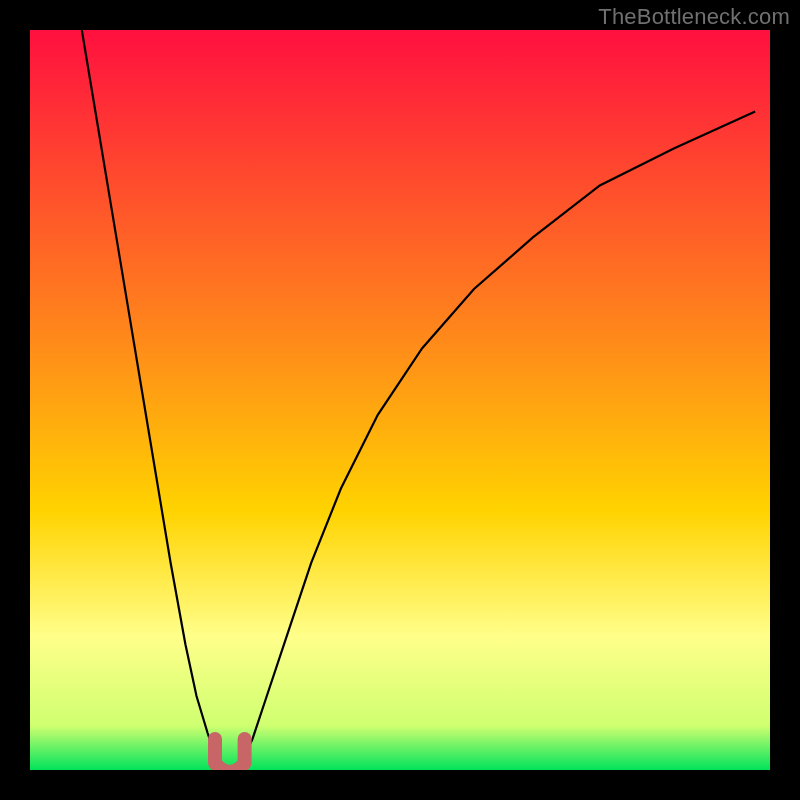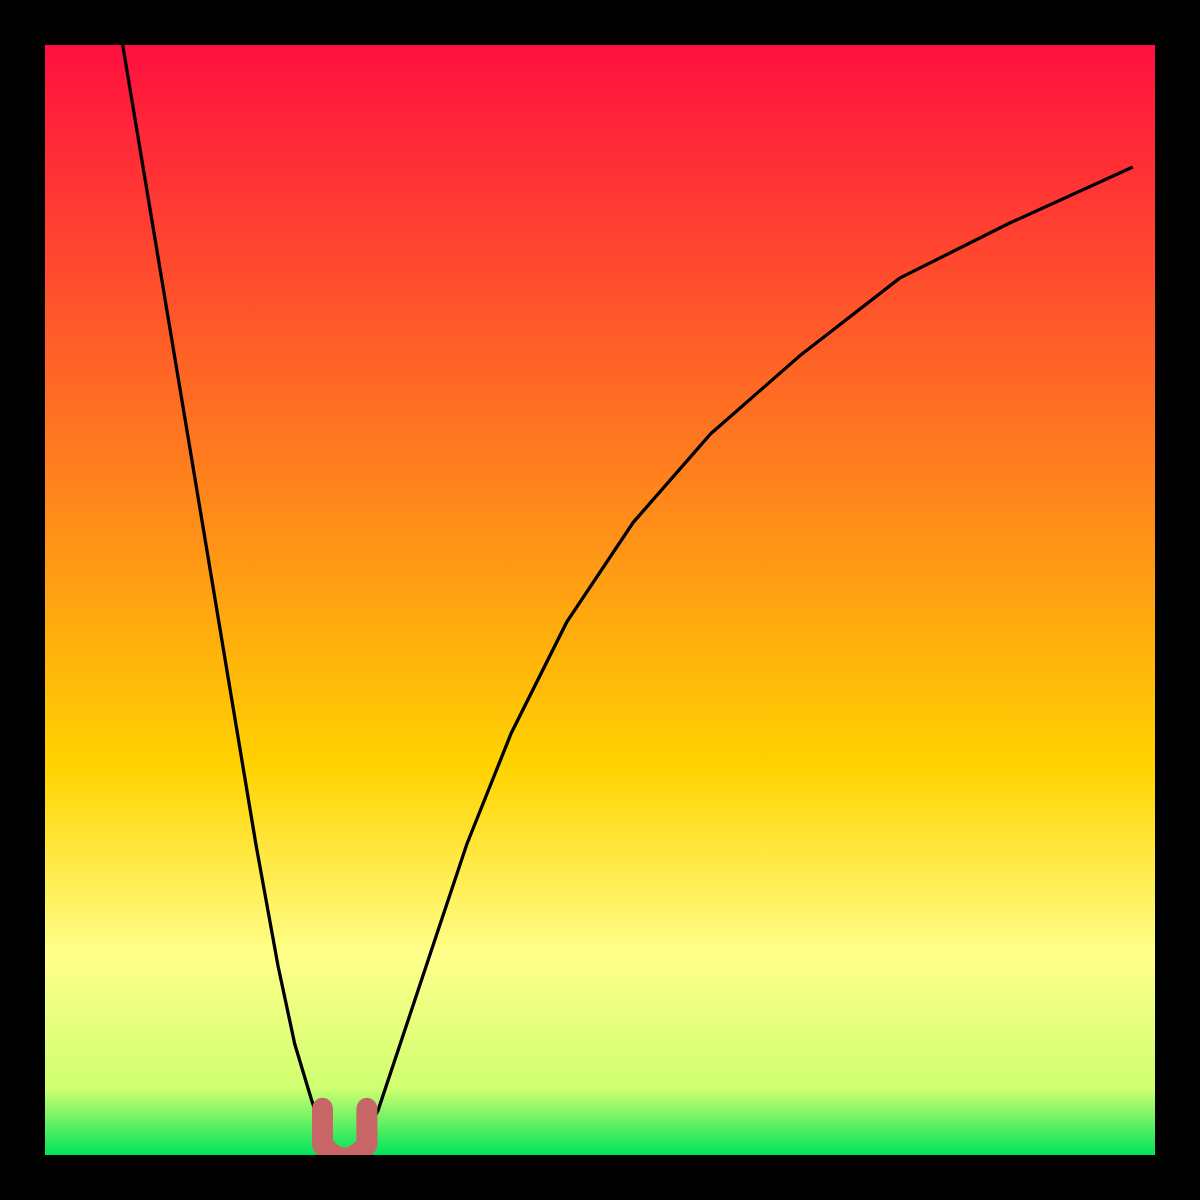--- a/index.html
+++ b/index.html
@@ -48,13 +48,14 @@
           <stop offset="82%" stop-color="#ffff8a"></stop>
           <stop offset="94%" stop-color="#cfff70"></stop>
           <stop offset="100%" stop-color="#00e35b"></stop>
         </linearGradient>
     </defs>
     <rect x="0" y="0" width="740" height="740" fill="url(#bg-grad)"></rect>
     <path id="curve-left" fill="none" stroke-width="2.2" d="M51.8 0.0 L66.6 88.8 L81.4 177.6 L96.2 266.4 L111.0 355.2 L125.8 444.0 L140.6 532.8 L155.4 614.2 L166.5 666.0 L177.6 703.0 L185.0 725.2 L190.9 734.1" stroke="#000000"></path>
     <path id="curve-right" fill="none" stroke-width="2.2" d="M208.7 734.1 L222.0 710.4 L236.8 666.0 L259.0 599.4 L281.2 532.8 L310.8 458.8 L347.8 384.8 L392.2 318.2 L444.0 259.0 L503.2 207.2 L569.8 155.4 L643.8 118.4 L725.2 81.4" stroke="#000000"></path>
     <path id="marker" fill="none" stroke-width="14" stroke-linecap="round" stroke-linejoin="round" d="M 185.0 708.9 L 185.0 733.1 Q 199.8 751.1 214.6 733.1 L 214.6 708.9" stroke="#c76567"></path>
   </svg>
+  <div class="watermark">TheBottleneck.com</div>
 </div>
 
 </body></html>

